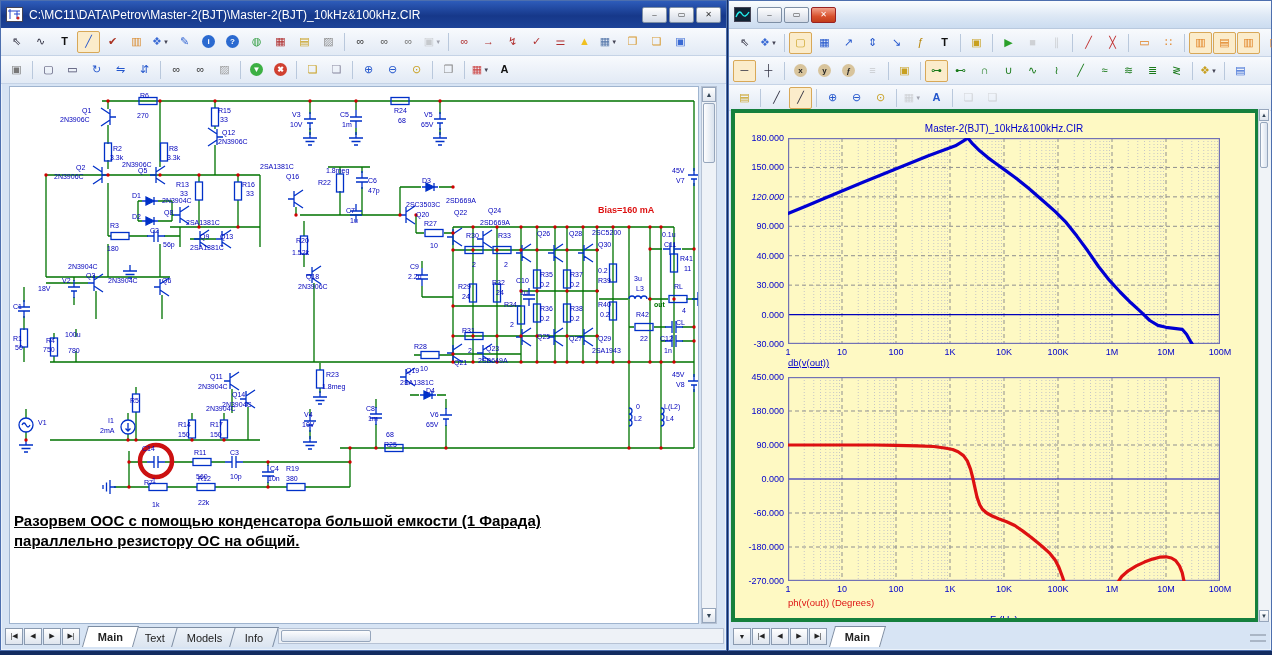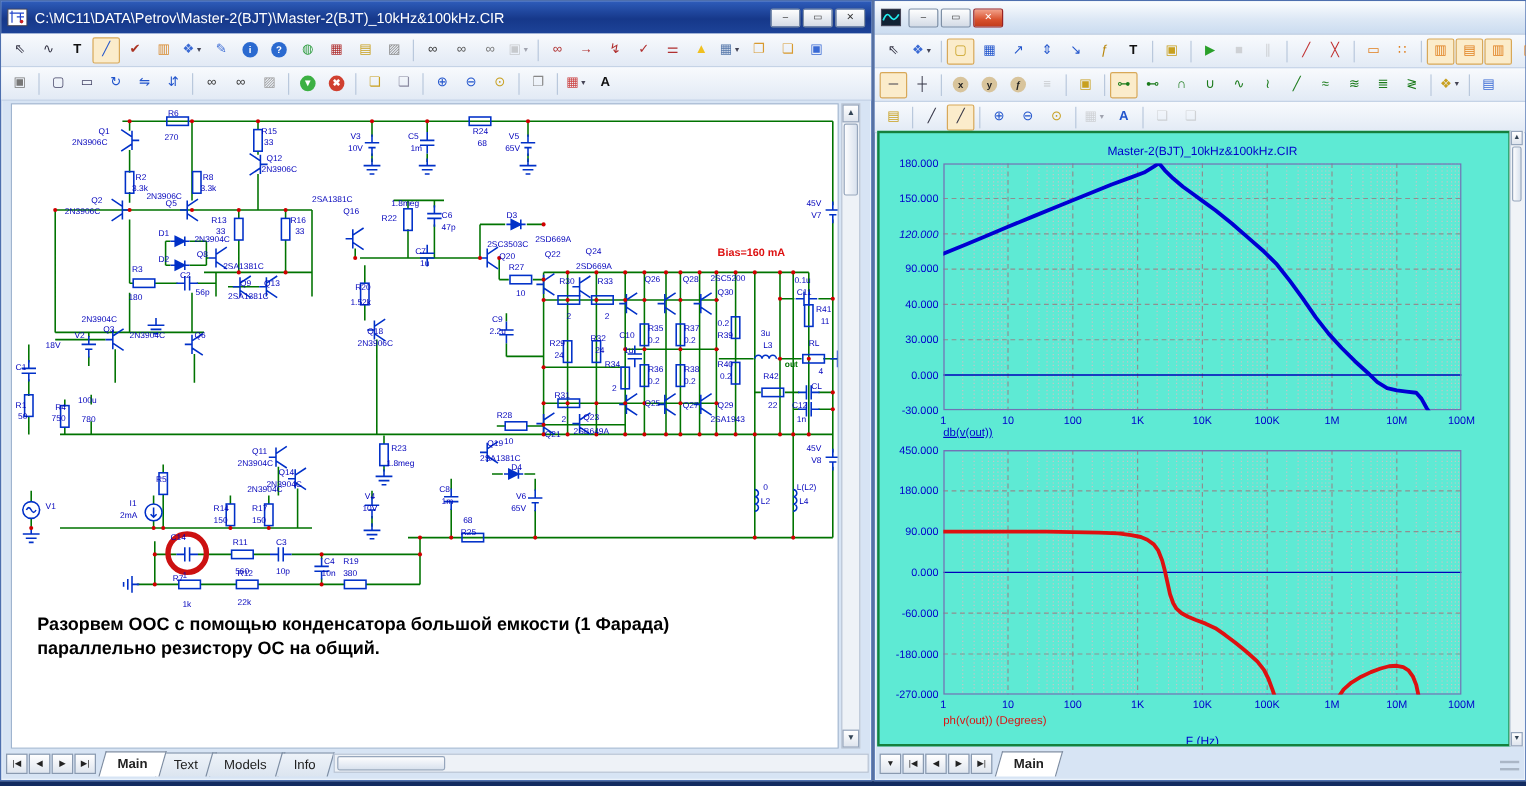--- a/index.html
+++ b/index.html
@@ -36,22 +36,22 @@
   .tbtn.dim { opacity:.45; }
   .tbtn .rnd { width:13px; height:13px; border-radius:50%; display:flex; align-items:center;
                justify-content:center; font-size:8px; font-weight:bold; }
   .tsep { width:1px; height:18px; background:#b9c8dc; margin:0 3px; flex:0 0 auto; }
   .ddm { font-size:6px; color:#445; margin-left:1px; }
 
   
   #schemArea { position:absolute; left:8px; top:85px; width:690px; height:538px;
                background:#fff; border:1px solid #9fb4cf; overflow:hidden; }
   #schemLabels span { position:absolute; font-size:7px; color:#0000bb; white-space:nowrap; }
-  #caption { position:absolute; left:21px; top:424px; color:#000; font-weight:bold;
-             font-size:15px; line-height:20px; }
+  #caption { position:absolute; left:4px; top:424px; color:#000; font-weight:bold;
+             font-size:15px; line-height:20px;text-decoration:underline; }
 
   
   .vscroll { position:absolute; width:16px; background:#eef2f7; border:1px solid #b6c2d4; }
   .sbtn { position:absolute; left:0; width:14px; height:15px; background:linear-gradient(#fff,#dfe5ee);
           border:1px solid #96a6bc; font-size:7px; color:#345; display:flex; align-items:center;
           justify-content:center; }
   .sthumb { position:absolute; left:1px; width:12px; background:linear-gradient(90deg,#fdfdfe,#d9e2ee);
             border:1px solid #96a6bc; border-radius:2px; }
   .hscroll { height:16px; background:#eef2f7; border:1px solid #b6c2d4; position:relative; flex:1; margin-left:6px; }
   .hthumb { position:absolute; top:1px; left:2px; width:90px; height:12px;
@@ -63,22 +63,22 @@
   .nav { width:18px; height:17px; border:1px solid #8a9ab0; background:linear-gradient(#fff,#dfe5ee);
          font-size:7px; color:#222; display:flex; align-items:center; justify-content:center; margin-right:1px; }
   .tabs { display:flex; align-items:flex-end; height:21px; margin-left:4px; }
   .tab { height:20px; padding:0 12px; font-size:11px; color:#222; display:flex; align-items:center;
          border:1px solid #7c8ca2; border-bottom:none; background:linear-gradient(#eef3f9,#dce5f0);
          transform:skewX(-16deg); margin-right:-4px; }
   .tab > span { transform:skewX(16deg); }
   .tab.active { background:#fff; font-weight:bold; z-index:2; height:21px; }
 
   
-  #plotArea { position:absolute; left:2px; top:108px; width:528px; height:513px; background:#5eead4;
-              border:2px solid #15803d; overflow:hidden; }
+  #plotArea { position:absolute; left:2px; top:108px; width:528px; height:513px; background:#fef9c3;
+              border:4px solid #15803d; overflow:hidden; }
   .plotsvg { position:absolute; }
   .ytick { position:absolute; width:48px; text-align:right; font-size:9px; color:#0000cc; }
   .xtick { position:absolute; width:44px; text-align:center; font-size:9px; color:#0000cc; }
   .ptitle { position:absolute; left:53px; width:432px; text-align:center; font-size:10px; color:#0000cc; }
   .ylab { position:absolute; font-size:9.5px; }
   .xlab { position:absolute; left:53px; width:432px; text-align:center; font-size:10px; color:#0000cc; }
   #rscroll { position:absolute; right:1px; top:108px; width:12px; height:513px; background:#f0f3f7;
              border-left:1px solid #c4cfdd; }
   .grip { position:absolute; right:3px; bottom:6px; width:16px; height:8px;
           border-top:2px solid #aab6c6; border-bottom:2px solid #aab6c6; }

